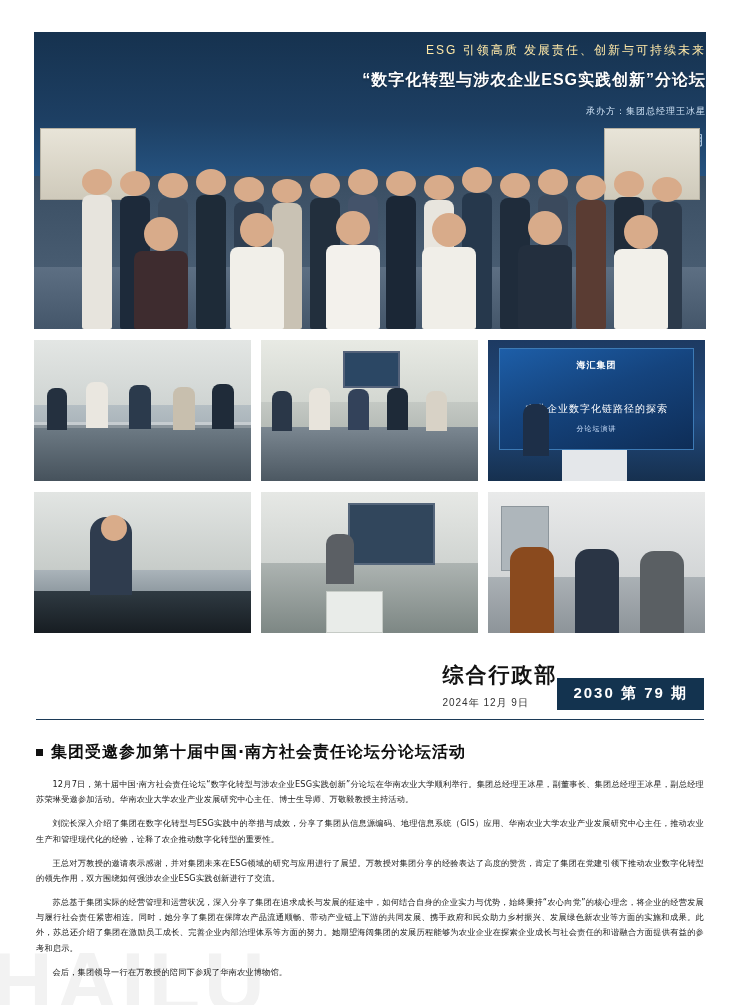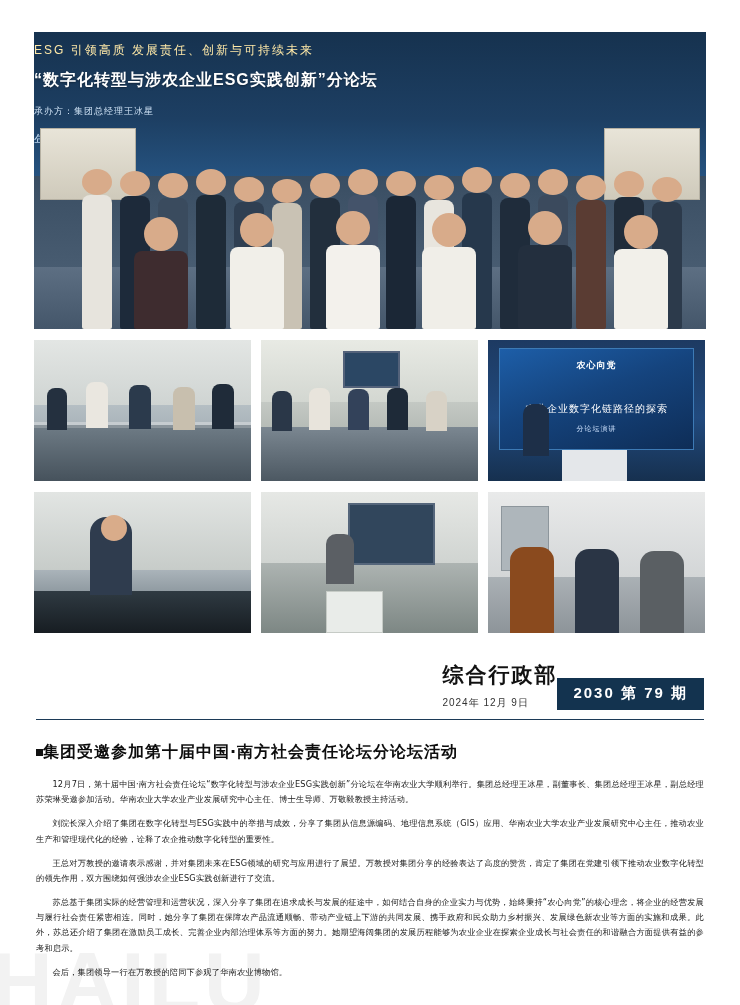--- a/index.html
+++ b/index.html
@@ -43,21 +43,21 @@
     width: 672px;
     height: 297px;
     margin: 0 auto;
     background: linear-gradient(180deg,#253a4e 0%,#2d4256 32%,#3d5166 55%,#51657a 100%);
   }
   .hero-banner {
     position: absolute;
     top: 0; left: 0; right: 0;
     height: 144px;
     background: linear-gradient(180deg,#16324f 0%,#1d3f63 60%,#25527f 100%);
-    text-align: left;
+    text-align: right;
     color: #ffffff;
   }
   .hero-line1 {
     margin-top: 10px;
     font-size: 12px;
     letter-spacing: 2px;
     color: #ffe9a8;
   }
   .hero-line2 {
     margin-top: 11px;
@@ -200,20 +200,21 @@
     border: 0;
     border-top: 1px solid #1c3a57;
     margin: 9px 2px 0 2px;
   }
 
   
   .article { margin: 22px 2px 0 2px; }
   .headline {
     display: flex;
     align-items: center;
+    gap: 8px;
     font-size: 16px;
     font-weight: bold;
     letter-spacing: 1px;
     color: #0d0d0d;
     font-family: "DejaVu Sans", sans-serif;
   }
   .bullet-sq {
     display: inline-block;
     width: 7px; height: 7px;
     background: #111111;
@@ -361,21 +362,21 @@
       <div class="table"></div>
       <div style="position:absolute;top:36%;left:5%;width:20px;height:40px;background:#2a3748;border-radius:8px 8px 0 0;"></div>
       <div style="position:absolute;top:34%;left:22%;width:21px;height:42px;background:#e8e4dc;border-radius:8px 8px 0 0;"></div>
       <div style="position:absolute;top:35%;left:40%;width:21px;height:41px;background:#33425a;border-radius:8px 8px 0 0;"></div>
       <div style="position:absolute;top:34%;left:58%;width:21px;height:42px;background:#1e2a38;border-radius:8px 8px 0 0;"></div>
       <div style="position:absolute;top:36%;left:76%;width:21px;height:40px;background:#d8d2c6;border-radius:8px 8px 0 0;"></div>
     </div>
 
     <div class="thumb tC">
       <div class="led">
-        <div class="led-logo">农心向党</div>
+        <div class="led-logo">海汇集团</div>
         <div class="led-title">农业企业数字化链路径的探索</div>
         <div class="led-sub">分论坛演讲</div>
       </div>
       <div class="podium"></div>
       <div style="position:absolute;bottom:18%;left:16%;width:26px;height:52px;background:#1d2f48;border-radius:10px 10px 0 0;"></div>
     </div>
   </div>
 
   <div class="row">
     <div class="thumb tD">

